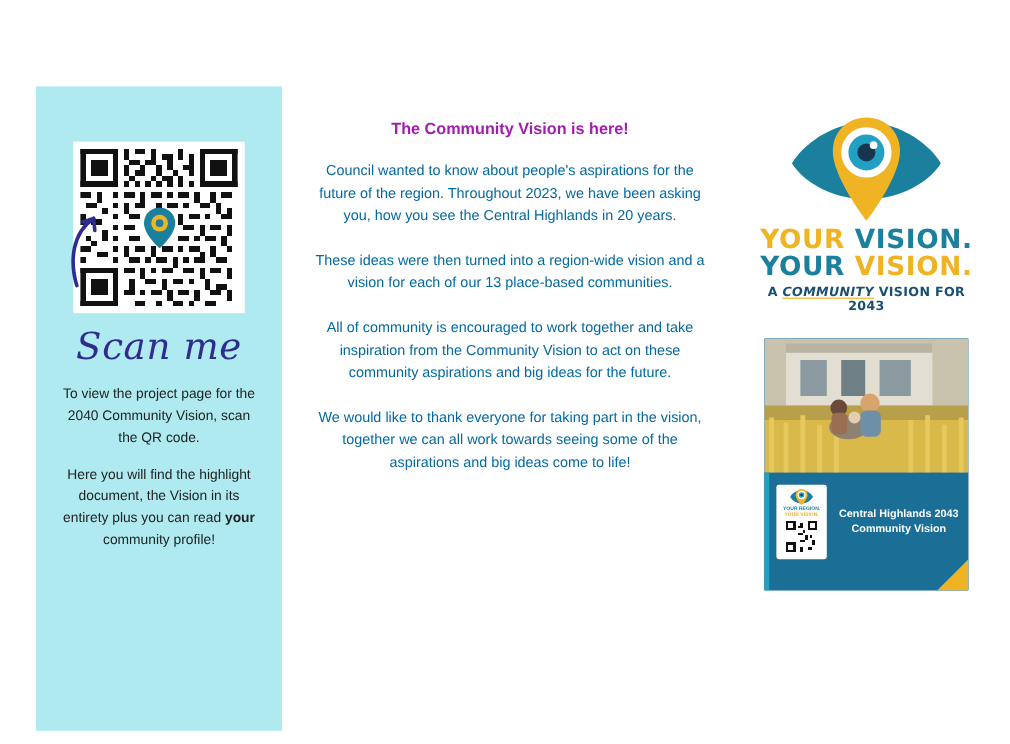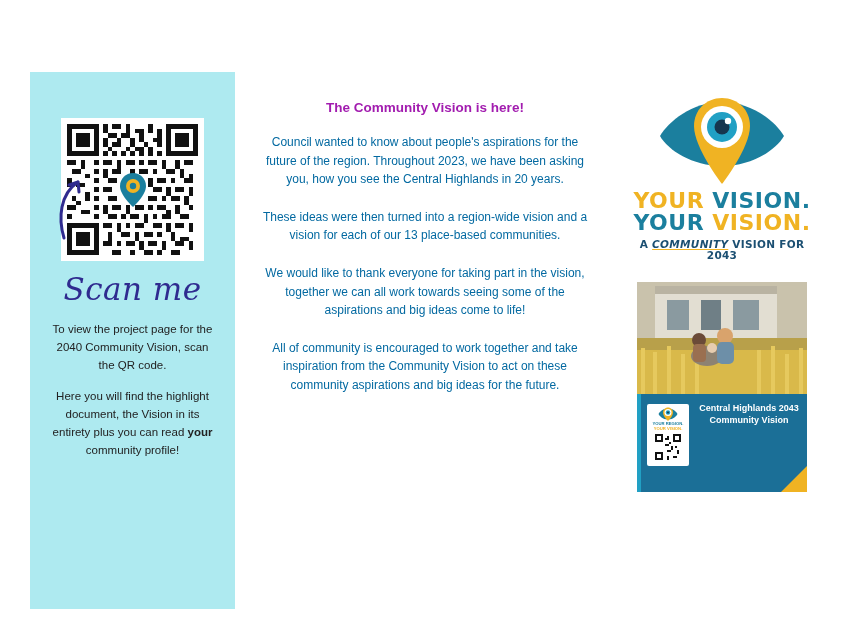--- a/index.html
+++ b/index.html
@@ -212,21 +212,21 @@
     color: #f0b323;
   }
   .badge-qr {
     margin-top: 2px;
     width: 26px;
     height: 26px;
   }
   .brochure-title {
     position: absolute;
     left: 62px;
-    top: 120px;
+    top: 140px;
     width: 100px;
     color: #ffffff;
     font-size: 9px;
     font-weight: bold;
     line-height: 1.35;
     text-align: center;
   }
   .brochure-corner {
     position: absolute;
     right: 0;
@@ -424,22 +424,22 @@
   <div class="left-text">
     <p>To view the project page for the 2040 Community Vision, scan the QR code.</p>
     <p><span>Here you will find the highlight document, the Vision in its entirety plus you can read </span><b>your</b><span> community profile!</span></p>
   </div>
 </div>
 
 <div class="center-col">
   <h1 class="center-title">The Community Vision is here!</h1>
   <p class="body">Council wanted to know about people's aspirations for the future of the region. Throughout 2023, we have been asking you, how you see the Central Highlands in 20 years.</p>
   <p class="body">These ideas were then turned into a region-wide vision and a vision for each of our 13 place-based communities.</p>
+  <p class="body">All of community is encouraged to work together and take inspiration from the Community Vision to act on these community aspirations and big ideas for the future.</p>
   <p class="body">We would like to thank everyone for taking part in the vision, together we can all work towards seeing some of the aspirations and big ideas come to life!</p>
-  <p class="body">All of community is encouraged to work together and take inspiration from the Community Vision to act on these community aspirations and big ideas for the future.</p>
 </div>
 
 <div class="right-col">
 
   <div class="logo-wrap">
     <svg class="eye-logo" width="128" height="90" viewBox="0 0 128 90">
       <path d="M64 6 C34 6 10 26 2 40 C10 54 34 70 64 70 C94 70 118 54 126 40 C118 26 94 6 64 6 Z" fill="#1b7f9e"></path>
       <path d="M64 2 C48 2 36 14 36 30 C36 52 64 88 64 88 C64 88 92 52 92 30 C92 14 80 2 64 2 Z" fill="#f0b323"></path>
       <circle cx="64" cy="31" r="21" fill="#ffffff"></circle>
       <circle cx="64" cy="31" r="15" fill="#21a0c4"></circle>

